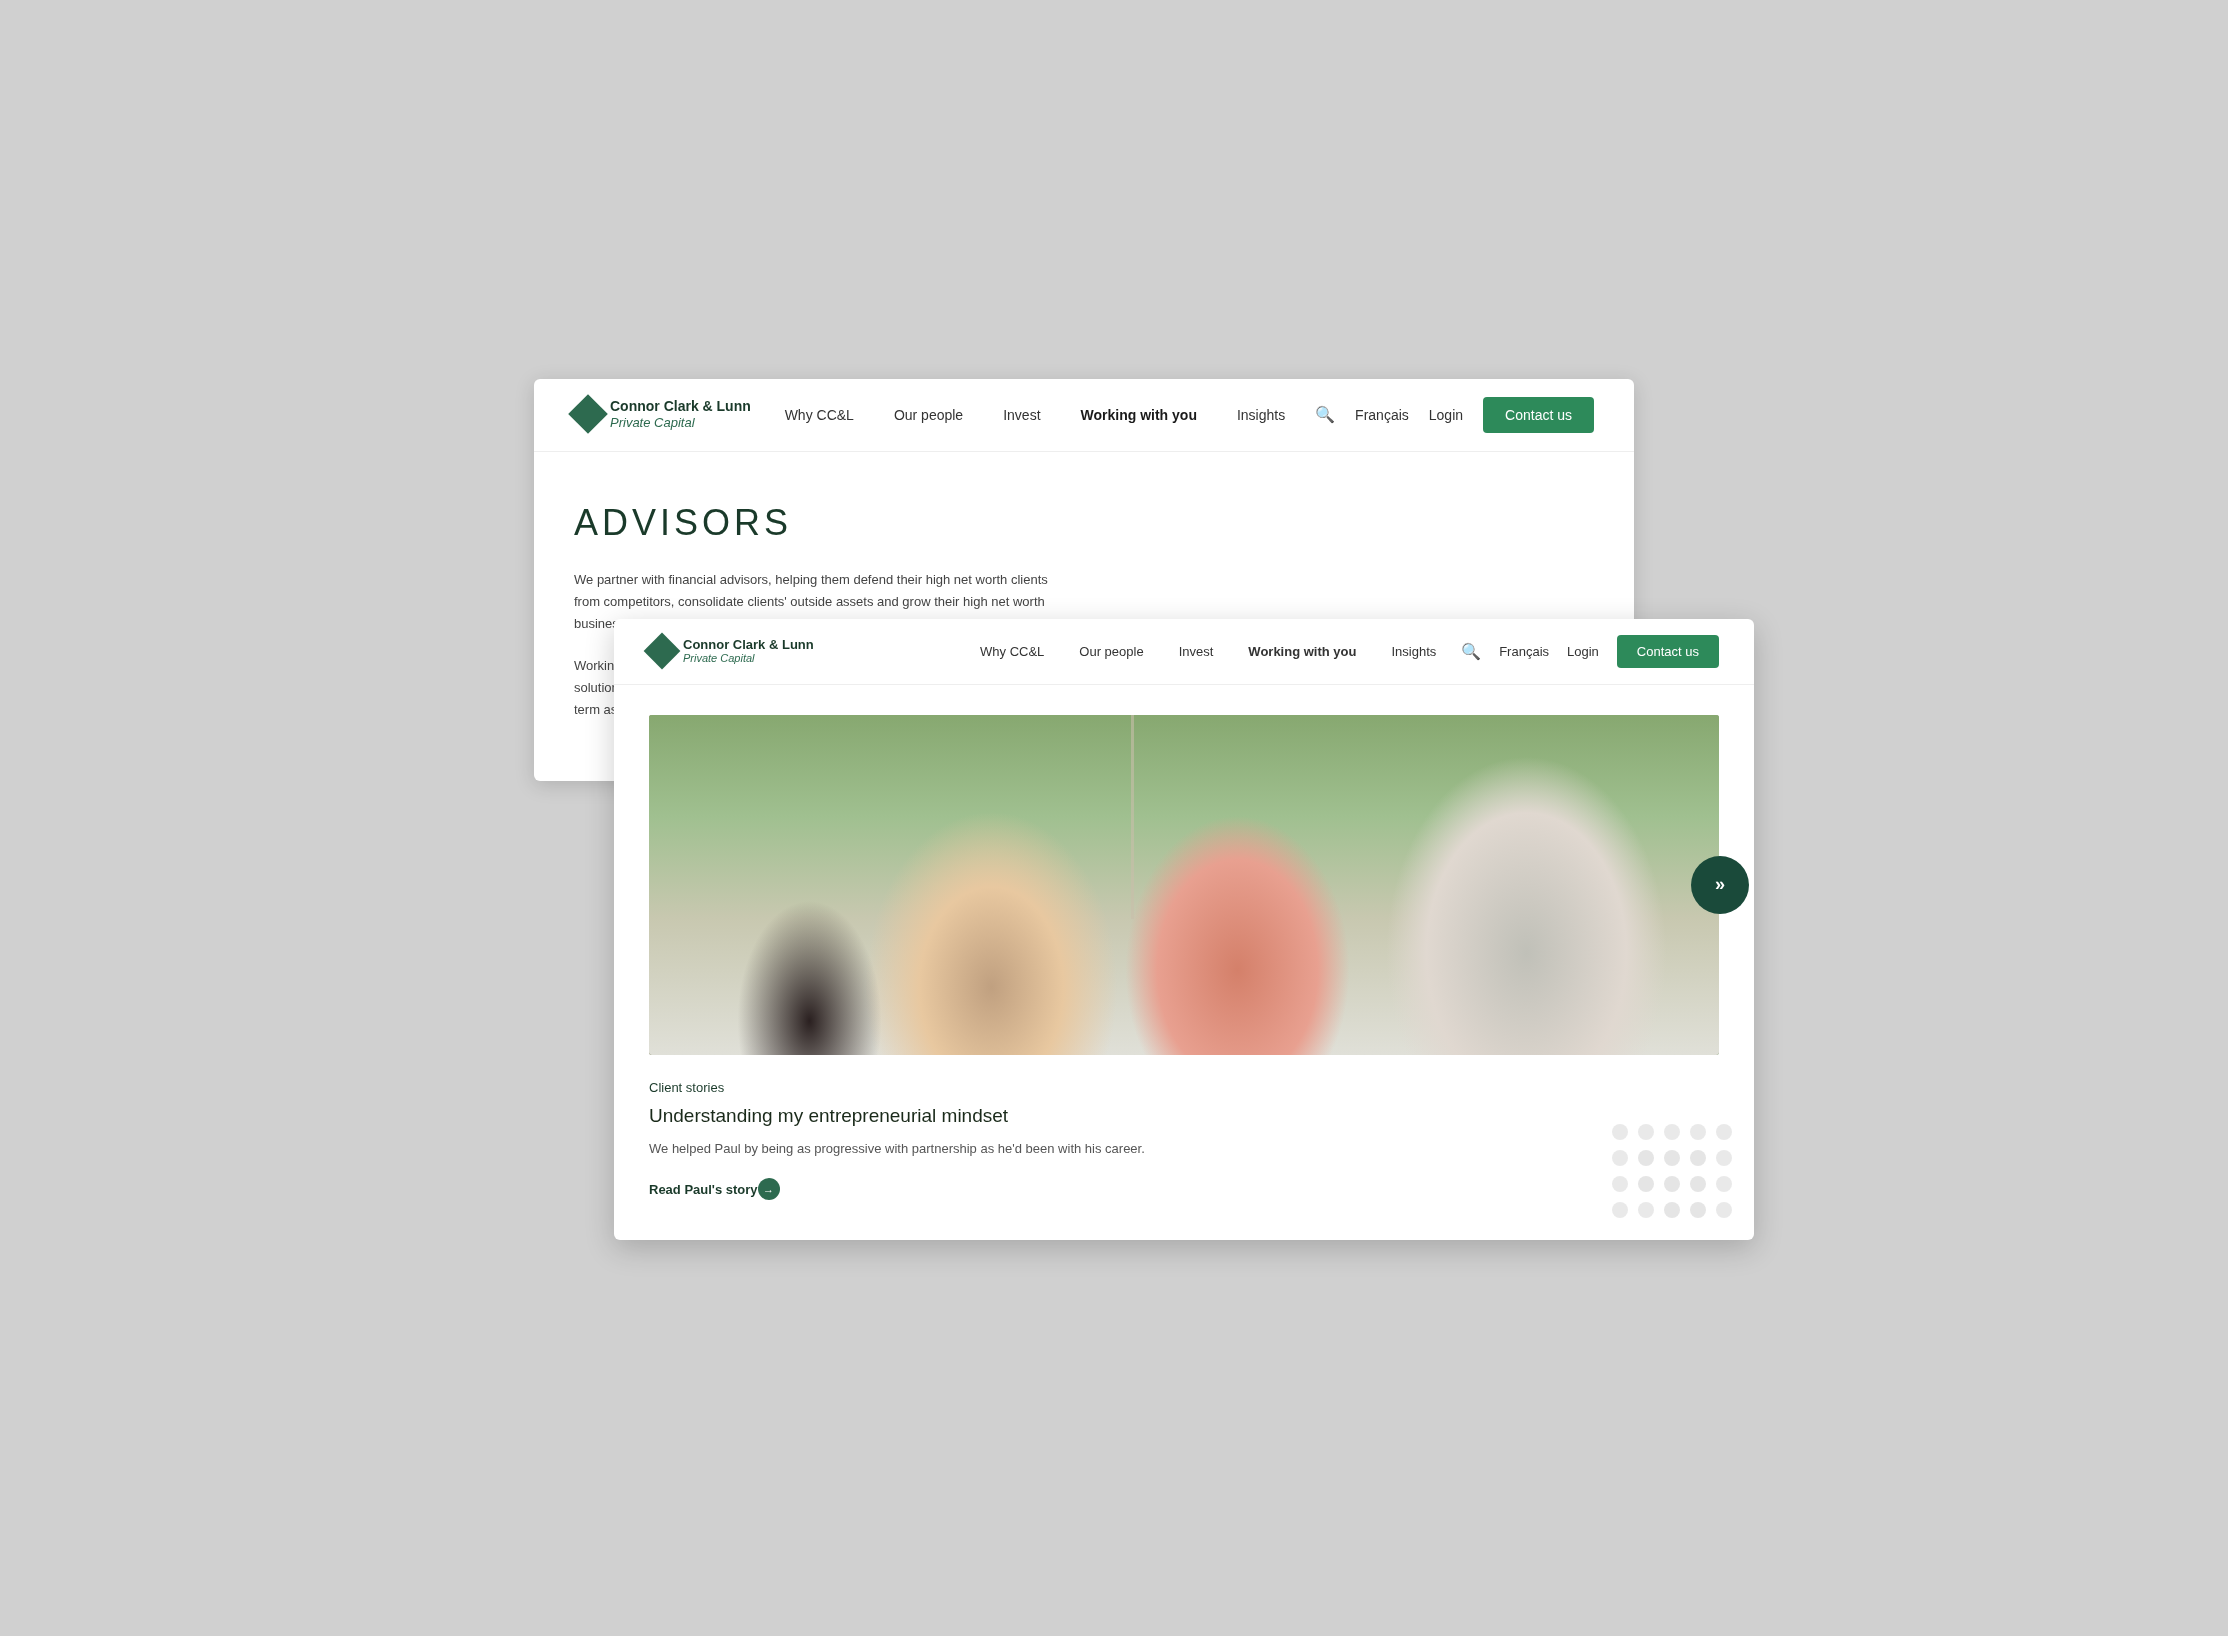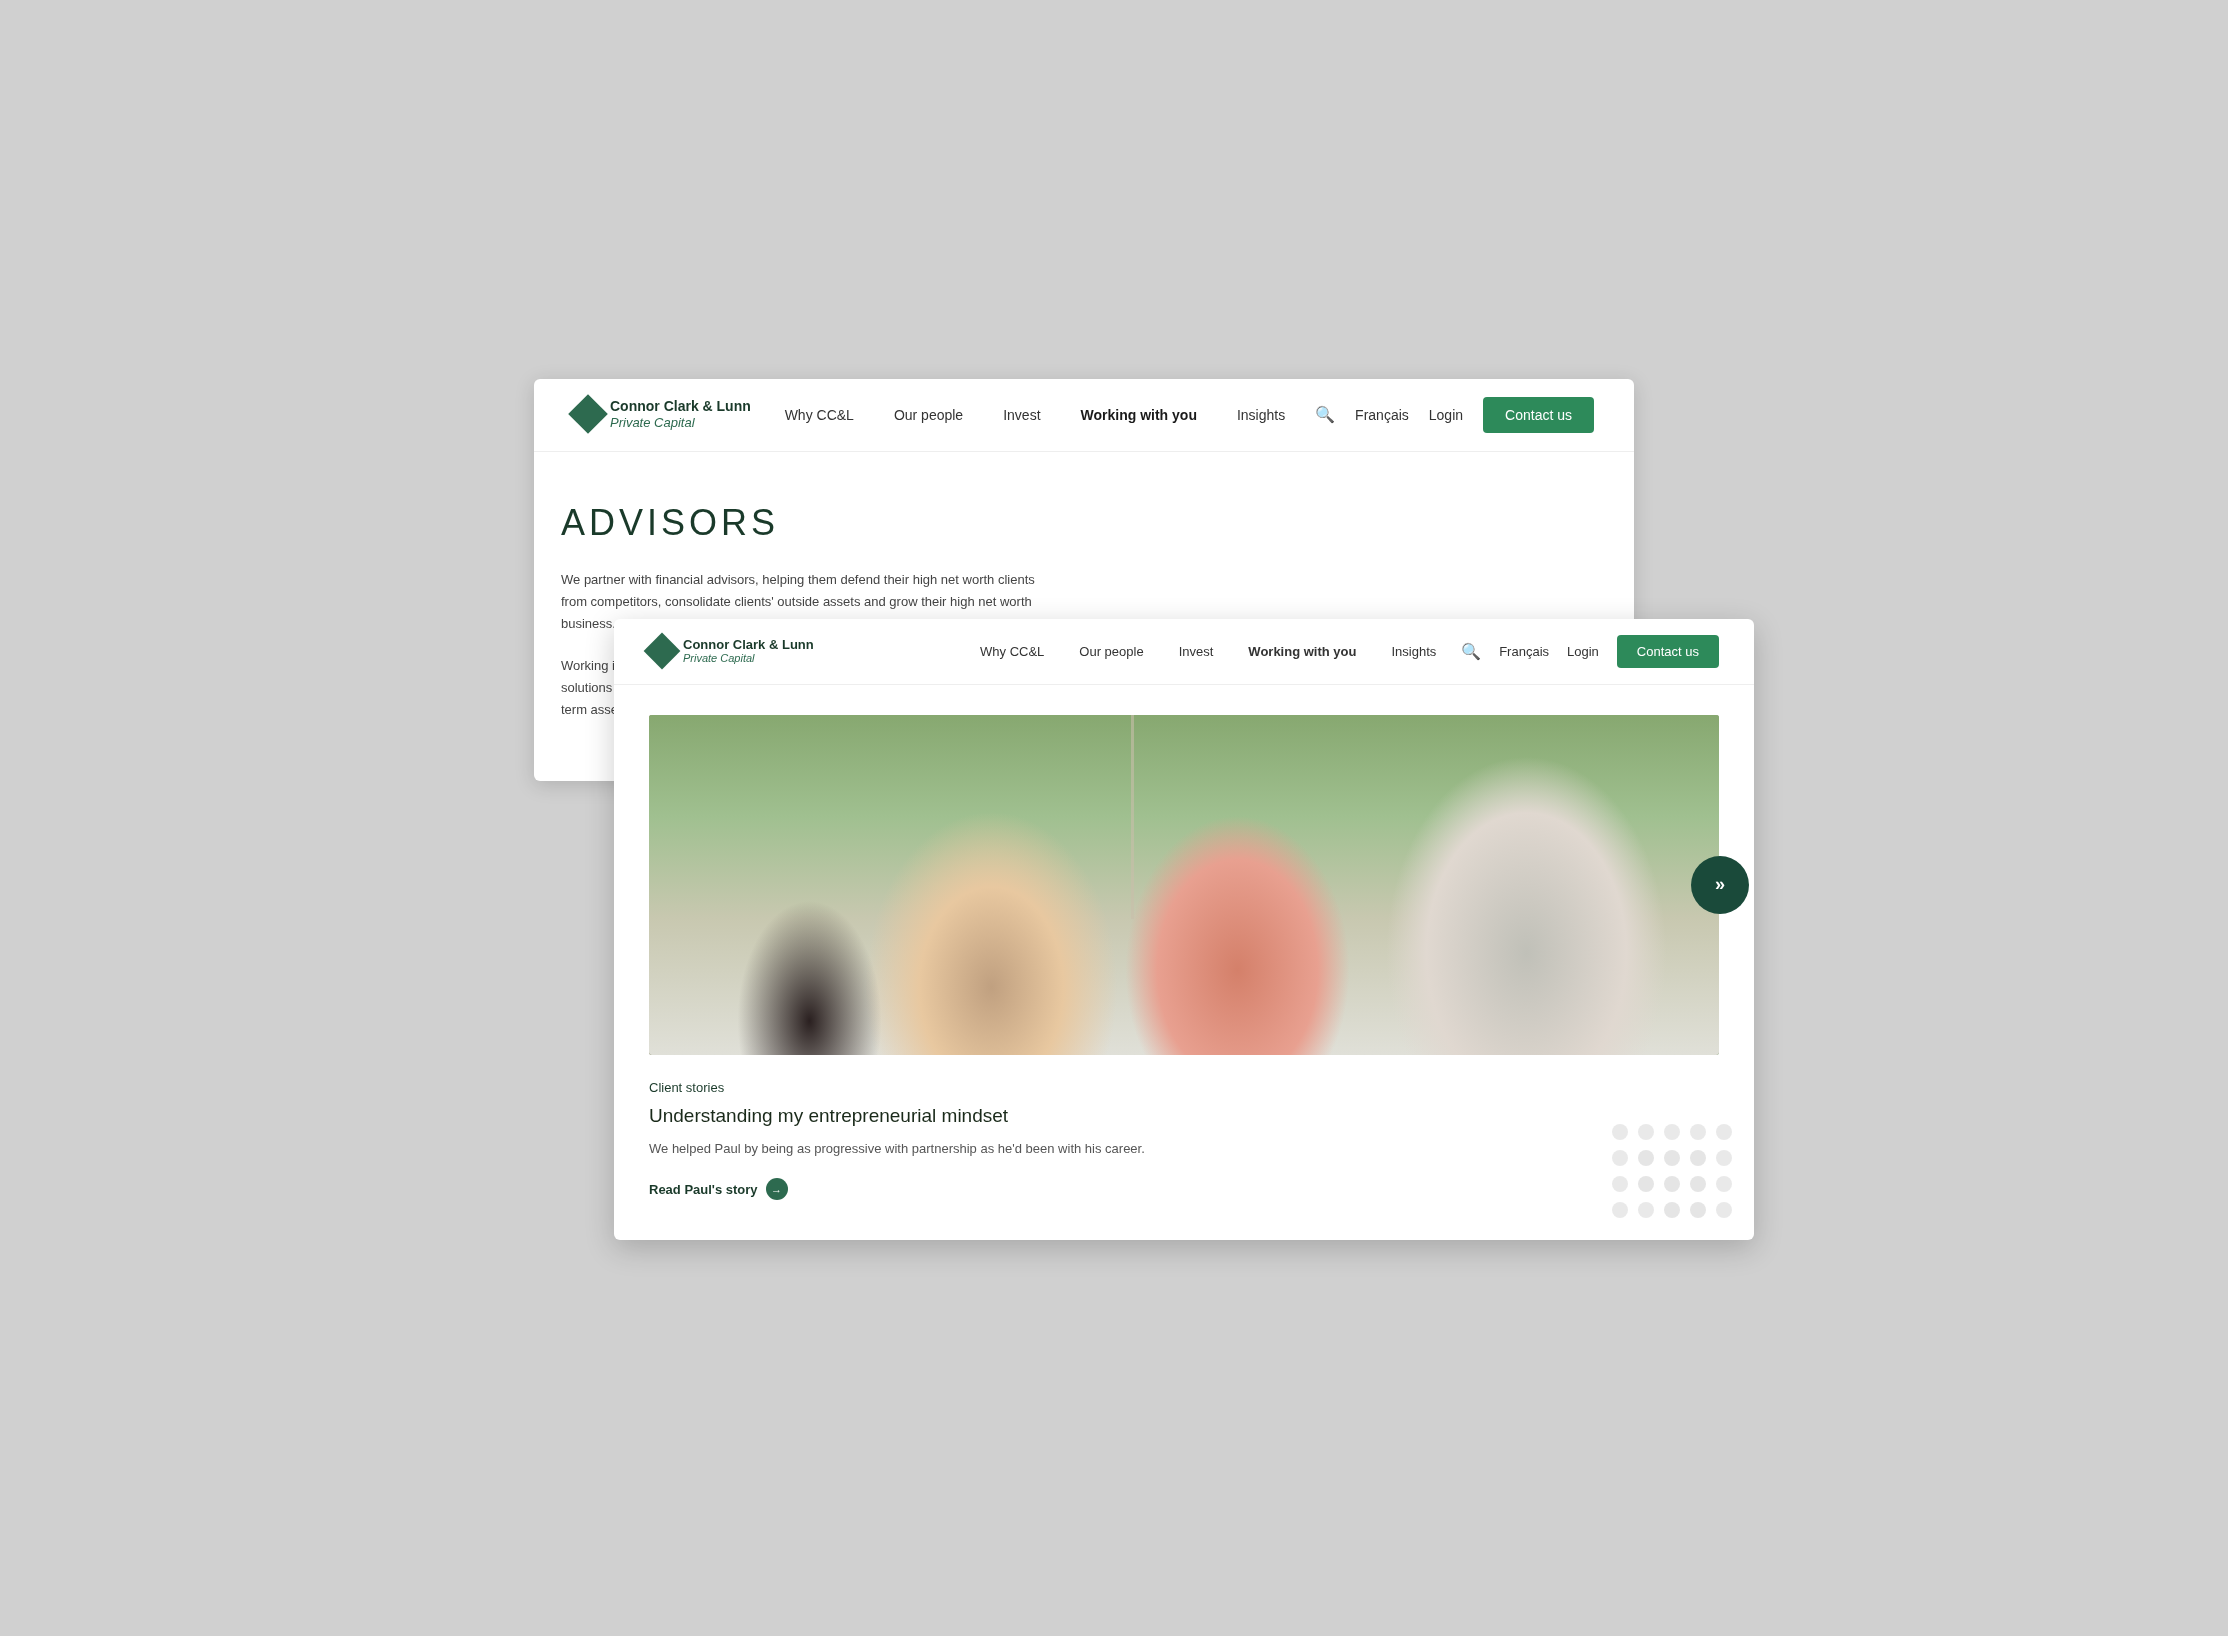--- a/index.html
+++ b/index.html
@@ -110,21 +110,21 @@
       font-weight: 500;
     }
 
     .search-icon-nav {
       font-size: 16px;
       color: #555;
       cursor: pointer;
     }
 
     .card-back .content-area {
-      padding: 50px 27px 60px;
+      padding: 50px 40px 60px;
     }
 
     .page-title-back {
       font-size: 36px;
       font-weight: 300;
       letter-spacing: 4px;
       text-transform: uppercase;
       color: #1a3a2a;
       margin-bottom: 25px;
     }
@@ -314,21 +314,20 @@
       margin-bottom: 18px;
       line-height: 1.6;
     }
 
     .story-link {
       font-size: 13px;
       font-weight: bold;
       color: #1a3a2a;
       display: flex;
       align-items: center;
-      gap: 8px;
       text-decoration: none;
       cursor: pointer;
     }
 
     .story-link .arrow-circle {
       width: 22px;
       height: 22px;
       border-radius: 50%;
       background: #2d6a4f;
       display: flex;

